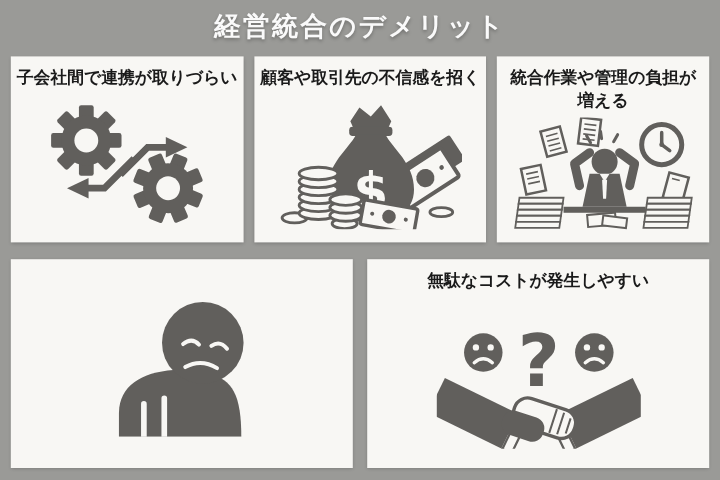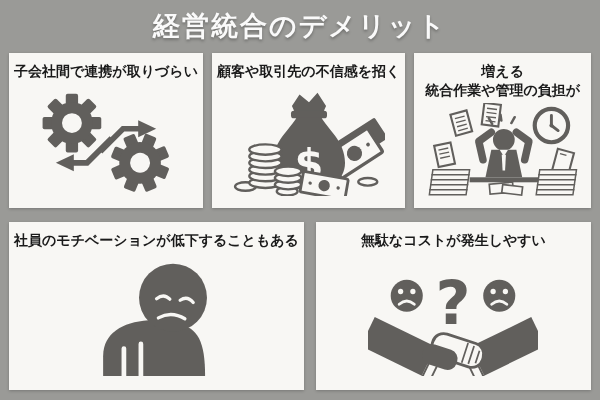--- a/index.html
+++ b/index.html
@@ -5,21 +5,21 @@
   * { box-sizing: border-box; }
   html, body { margin: 0; padding: 0; }
   body {
     width: 600px; height: 400px;
     background: #9a9a97;
     font-family: "DejaVu Sans", "Liberation Sans", sans-serif;
     overflow: hidden;
   }
   .page { width: 600px; height: 400px; padding: 8px 9px 10px; display: flex; flex-direction: column; }
   .title {
-    color: #fafafa; font-size: 27px; font-weight: bold; text-align: center;
+    color: #fafafa; font-size: 22px; font-weight: bold; text-align: center;
     letter-spacing: 2px; margin: 2px 0 12px; line-height: 1.15;
     text-shadow: 0 2px 3px rgba(0,0,0,.28);
   }
   .row { display: flex; border-radius: 12px; }
   .row.top { gap: 9px; height: 155px; margin-bottom: 14px; }
   .row.bottom { gap: 12px; flex: 1; }
   .card {
     background: #f8f7f4; flex: 1; display: flex; flex-direction: column;
     align-items: center; padding: 9px 5px 5px;
     box-shadow: 0 1px 3px rgba(0,0,0,.22);
@@ -119,22 +119,22 @@
             <circle cx="-15" r="1.8" class="fd"></circle>
               <circle cx="15" r="1.8" class="fd"></circle>
           </g>
           <ellipse cx="142" cy="100" rx="10" ry="4" class="fl sd" stroke-width="2.5"></ellipse>
         </svg>
       </div>
     </div>
 
     <div class="card">
       <div class="card-label">
+        <span class="ln">統合作業や管理の負担が</span>
         <span class="ln">増える</span>
-        <span class="ln">統合作業や管理の負担が</span>
       </div>
       <div class="icon-wrap">
         <svg width="162" height="96" viewBox="0 0 180 115">
           <g transform="translate(148,27)">
             <circle r="20" class="fl sd" stroke-width="5"></circle>
             <path class="nf sd" stroke-width="3.5" stroke-linecap="round" d="M 0,0 L 0,-12 M 0,0 L 8,6"></path>
             <circle r="2.4" class="fd"></circle>
           </g>
           <g transform="translate(40,24) rotate(-15)">
             <rect x="-10" y="-13" width="20" height="26" class="fl sd" stroke-width="2.5"></rect>
@@ -185,23 +185,20 @@
             <rect x="0" y="24" width="44" height="6" class="fl sd" stroke-width="1.8"></rect>
           </g>
         </svg>
       </div>
     </div>
   </div>
 
   <div class="row bottom">
 
     <div class="card">
-      <div class="card-label">
-        <span class="ln">社員のモチベーションが低下することもある</span>
-      </div>
       <div class="icon-wrap">
         <svg width="158" height="118" viewBox="0 0 160 125">
           <g>
             <path class="fd" d="M 24,125 L 24,104 C 24,80 44,68 72,66 L 104,70 C 124,74 132,88 132,125 Z"></path>
             <circle cx="98" cy="42" r="36" class="fd"></circle>
             <g class="nf sl" stroke-width="3.5" stroke-linecap="round" transform="rotate(6 98 50)">
               <path d="M 80,45 Q 87,38 94,44"></path>
               <path d="M 105,44 Q 112,38 119,45"></path>
               <path d="M 84,65 Q 97,56 112,63"></path>
             </g>

